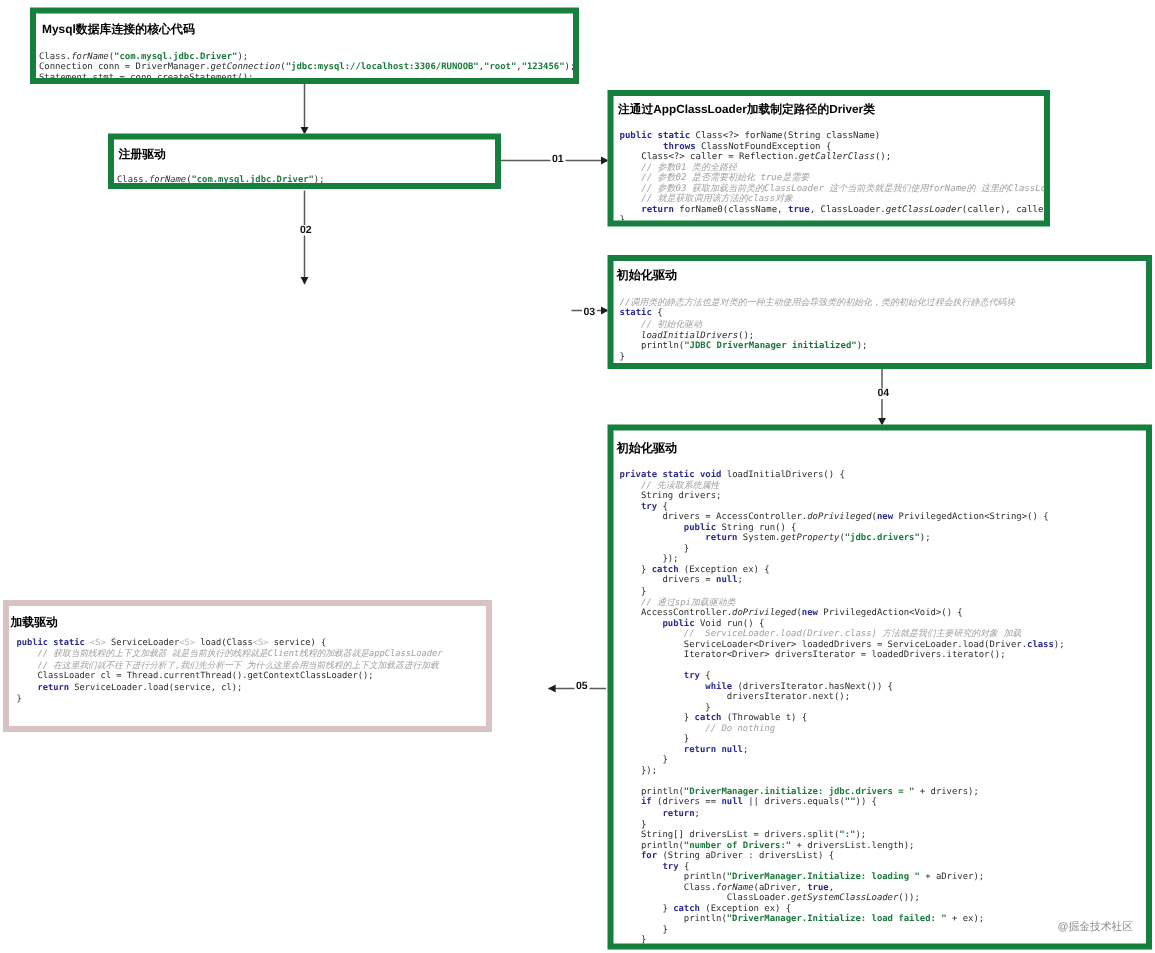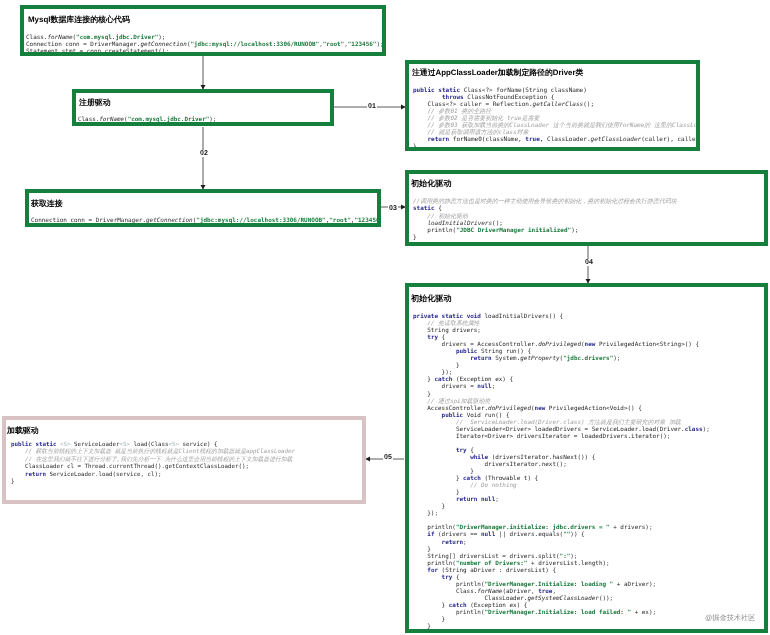--- a/index.html
+++ b/index.html
@@ -46,26 +46,22 @@
     <div class="code" style="left:2px;top:25px;font-size:5.95px;line-height:7.0px;"><span class="ln">Class.<span class="it">forName</span>(<span class="str">"com.mysql.jdbc.Driver"</span>);</span>
 <span class="ln">Connection conn = DriverManager.<span class="it">getConnection</span>(<span class="str">"jdbc:mysql://localhost:3306/RUNOOB"</span>,<span class="str">"root"</span>,<span class="str">"123456"</span>);</span>
 <span class="ln">Statement stmt = conn.createStatement();</span></div>
   </div>
 
   <div class="box" id="box-register" style="left:72px;top:89px;width:262px;height:37px;">
     <div class="box-title" style="left:3px;top:5px;font-size:7.9px;">注册驱动</div>
     <div class="code" style="left:2px;top:24px;font-size:5.9px;line-height:7px;"><span class="ln">Class.<span class="it">forName</span>(<span class="str">"com.mysql.jdbc.Driver"</span>);</span></div>
   </div>
 
-  <div class="box" id="box-getconn" style="left:25px;top:189px;width:356px;height:38px;">
-    <div class="box-title" style="left:2px;top:6px;font-size:7.9px;">获取连接</div>
-    <div class="code" style="left:2px;top:24px;font-size:5.98px;line-height:7px;"><span class="ln">Connection conn = DriverManager.<span class="it">getConnection</span>(<span class="str">"jdbc:mysql://localhost:3306/RUNOOB"</span>,<span class="str">"root"</span>,<span class="str">"123456"</span>);</span></div>
-  </div>
 
-  <div class="box pink" id="box-loaddriver" style="left:2px;top:416px;width:364px;height:88px;">
+  <div class="box pink" id="box-loaddriver" style="left:2px;top:400px;width:326px;height:88px;">
     <div class="box-title" style="left:1px;top:6px;font-size:7.9px;">加载驱动</div>
     <div class="code" style="left:5px;top:22px;font-size:5.82px;line-height:7.45px;"><span class="ln"><span class="kw">public</span> <span class="kw">static</span> <span class="gen">&lt;S&gt;</span> ServiceLoader<span class="gen">&lt;S&gt;</span> load(Class<span class="gen">&lt;S&gt;</span> service) {</span>
 <span class="ln"><span class="cm">    // 获取当前线程的上下文加载器 就是当前执行的线程就是Client线程的加载器就是appClassLoader</span></span>
 <span class="ln"><span class="cm">    // 在这里我们就不往下进行分析了,我们先分析一下 为什么这里会用当前线程的上下文加载器进行加载</span></span>
 <span class="ln">    ClassLoader cl = Thread.currentThread().getContextClassLoader();</span>
 <span class="ln">    <span class="kw">return</span> ServiceLoader.load(service, cl);</span>
 <span class="ln">}</span></div>
   </div>
 
   <div class="box" id="box-forname" style="left:405px;top:60px;width:295px;height:91px;">

